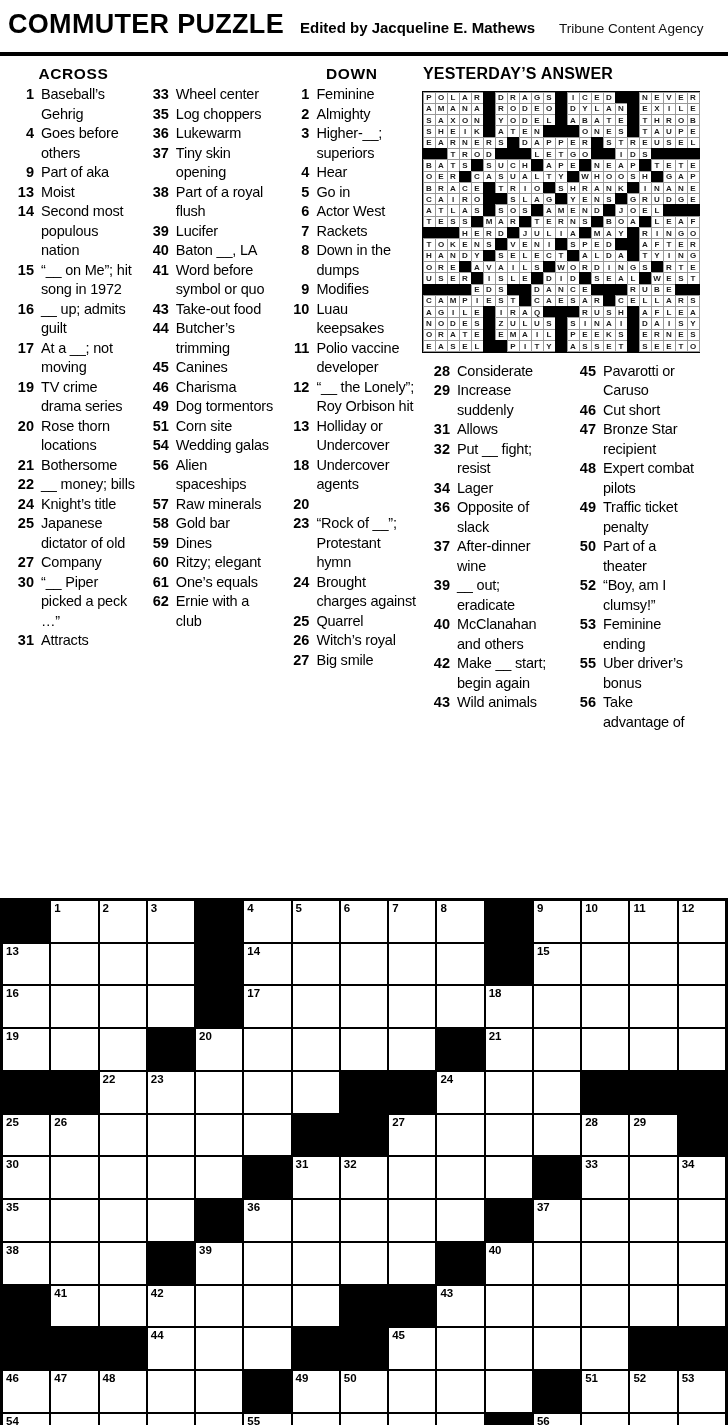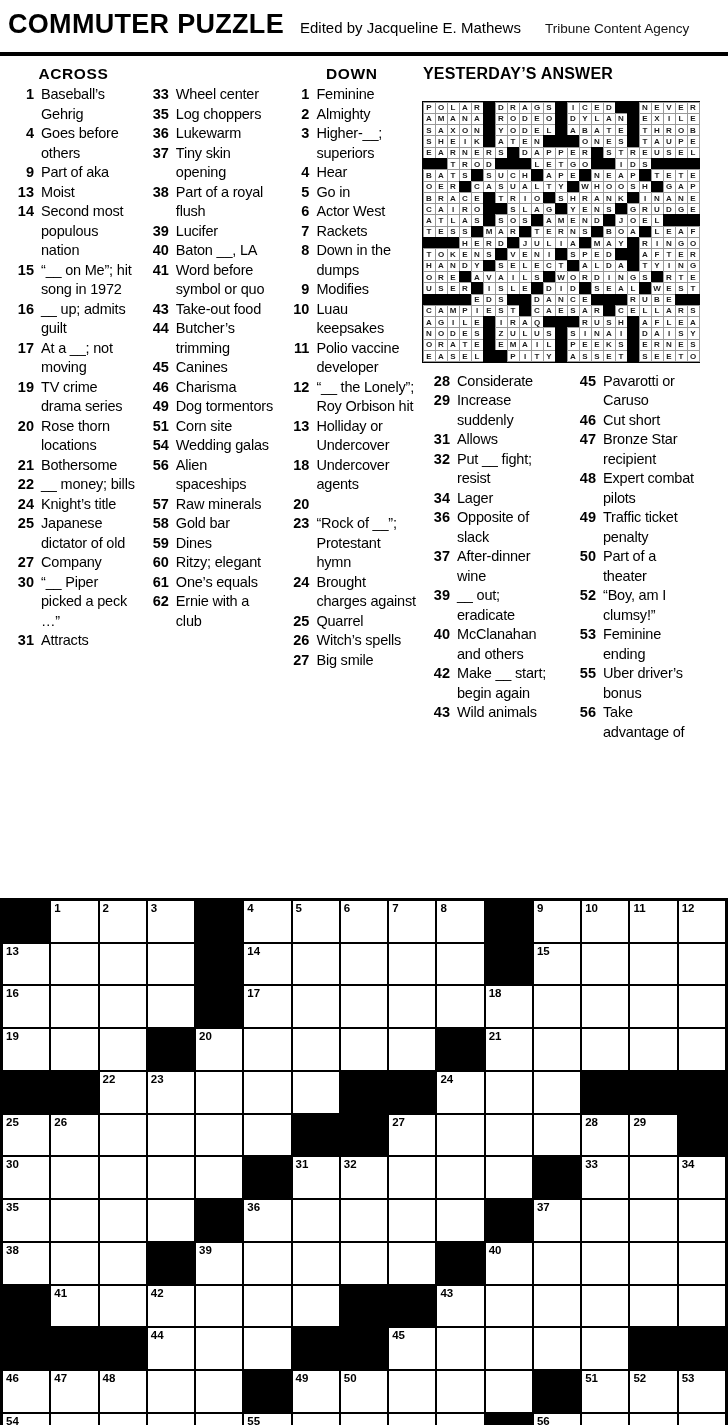--- a/index.html
+++ b/index.html
@@ -9,36 +9,36 @@
     color:#000;position:relative;overflow:hidden;
   }
   
   .header{
     padding:9px 4px 7px 8px;
     border-bottom:4px solid #000;
     display:flex;align-items:baseline;
     box-sizing:border-box;height:56px;
   }
   .title{font-size:27px;font-weight:800;letter-spacing:.3px;white-space:nowrap;}
-  .subtitle{font-size:15px;font-weight:400;margin-left:16px;white-space:nowrap;}
+  .subtitle{font-size:15px;font-weight:700;margin-left:16px;white-space:nowrap;}
   .agency{font-size:13.5px;font-weight:500;margin-left:24px;white-space:nowrap;color:#111;}
   
   .clues{display:flex;padding:8px 16px 0 6px;height:842px;box-sizing:border-box;justify-content:center;}
   .ccol{box-sizing:border-box;}
   .c-a1{width:140px;}
   .c-a2{width:146px;}
   .c-d1{width:146px;}
   .c-right{width:290px;}
   .chead{font-weight:800;font-size:15.5px;text-align:center;letter-spacing:.6px;line-height:20px;margin-bottom:1px;}
   .clue{display:flex;font-size:14.5px;line-height:19.5px;}
   .cnum{width:28px;text-align:right;padding-right:7px;font-weight:700;flex:none;}
   .ctext{flex:1;padding-right:6px;letter-spacing:-0.2px;}
   .c-right .ctext{padding-right:12px;}
   
-  .yhead{font-weight:800;font-size:16px;letter-spacing:.2px;line-height:19px;margin:0 0 18px 1px;}
+  .yhead{font-weight:800;font-size:16px;letter-spacing:.2px;line-height:19px;margin:0 0 8px 1px;}
   .ygrid{
     display:grid;grid-template-columns:repeat(23,1fr);grid-auto-rows:11.3px;
     width:278px;border:1px solid #000;background:#fff;box-sizing:border-box;
   }
   .ycell{
     border:1px solid #999;margin:-0.5px;
     display:flex;align-items:center;justify-content:center;
     font-size:8px;font-weight:700;color:#1a1a1a;background:#fff;overflow:hidden;
   }
   .ycell.black{background:#000;border-color:#000;}
@@ -308,21 +308,21 @@
         <div class="clue">
           <span class="cnum">24</span>
           <span class="ctext">Brought charges against</span>
         </div>
         <div class="clue">
           <span class="cnum">25</span>
           <span class="ctext">Quarrel</span>
         </div>
         <div class="clue">
           <span class="cnum">26</span>
-          <span class="ctext">Witch’s spells</span>
+          <span class="ctext">Witch’s royal</span>
         </div>
         <div class="clue">
           <span class="cnum">27</span>
           <span class="ctext">Big smile</span>
         </div>
       </div>
   </div>
 
   <div class="ccol c-right">
     <div class="yhead">YESTERDAY’S ANSWER</div>

